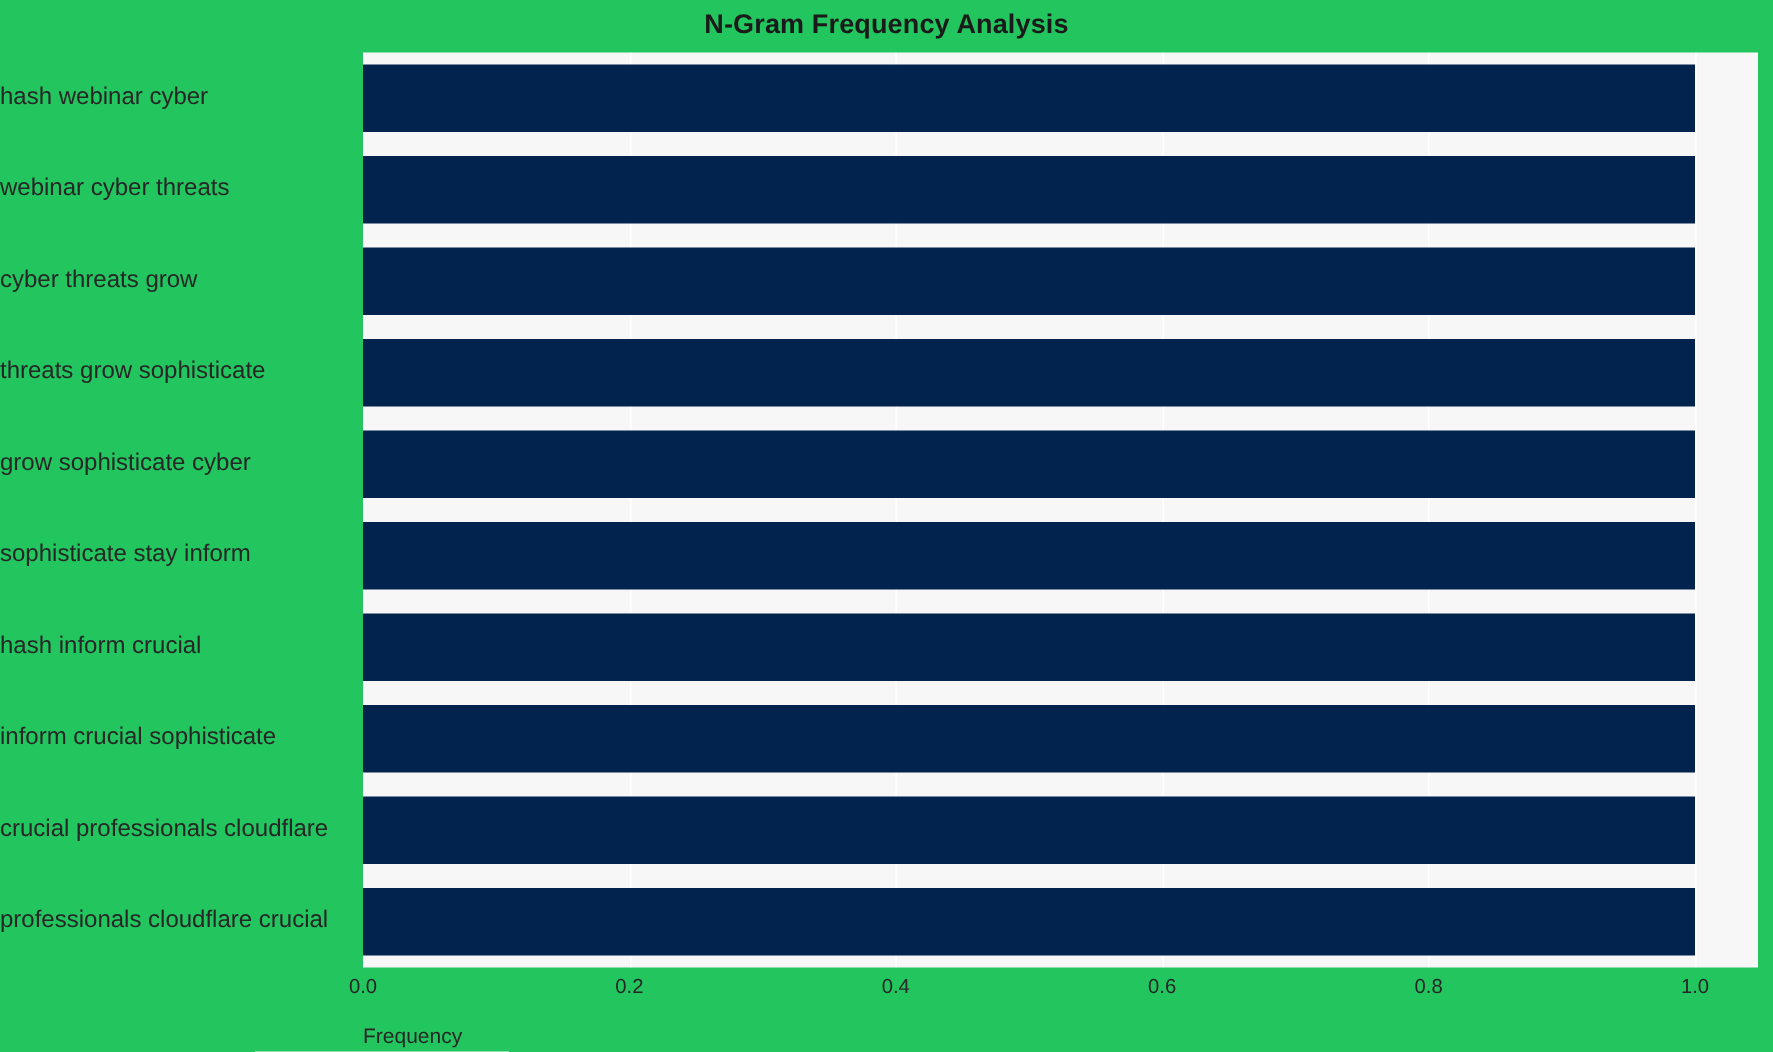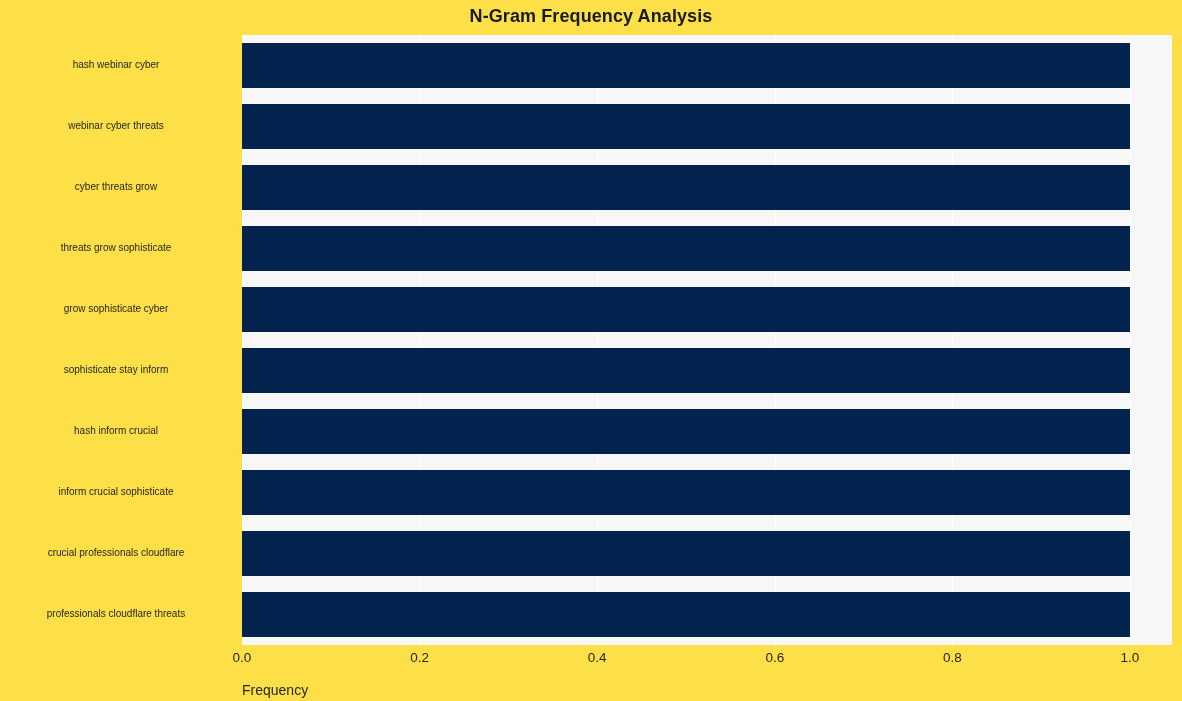--- a/index.html
+++ b/index.html
@@ -13,21 +13,21 @@
     height: 701px;
     font-family: "Liberation Sans", sans-serif;
     overflow: hidden;
     position: relative;
   }
 
   #figure {
     position: relative;
     width: 1182px;
     height: 701px;
-    background: #fde047;
+    background: #22c55e;
   }
 
   
   #chart-title {
     position: absolute;
     left: 0;
     top: 6px;
     width: 1182px;
     text-align: center;
     font-size: 18px;
@@ -68,22 +68,22 @@
     position: absolute;
     left: 0;
     top: 35px;
     width: 232px;
     height: 610px;
   }
   .y-tick-label {
     position: absolute;
     right: 0;
     width: 232px;
-    text-align: center;
-    font-size: 10px;
+    text-align: left;
+    font-size: 16px;
     color: #262626;
     white-space: nowrap;
     line-height: 14px;
   }
 
   
   #x-axis-labels {
     position: absolute;
     left: 0;
     top: 650px;
@@ -140,21 +140,21 @@
   <div id="y-axis-labels">
       <div class="y-tick-label" style="top: 23px;">hash webinar cyber</div>
       <div class="y-tick-label" style="top: 84px;">webinar cyber threats</div>
       <div class="y-tick-label" style="top: 145px;">cyber threats grow</div>
       <div class="y-tick-label" style="top: 206px;">threats grow sophisticate</div>
       <div class="y-tick-label" style="top: 267px;">grow sophisticate cyber</div>
       <div class="y-tick-label" style="top: 328px;">sophisticate stay inform</div>
       <div class="y-tick-label" style="top: 389px;">hash inform crucial</div>
       <div class="y-tick-label" style="top: 450px;">inform crucial sophisticate</div>
       <div class="y-tick-label" style="top: 511px;">crucial professionals cloudflare</div>
-      <div class="y-tick-label" style="top: 572px;">professionals cloudflare threats</div>
+      <div class="y-tick-label" style="top: 572px;">professionals cloudflare crucial</div>
     </div>
 
   <div id="x-axis-labels">
       <div class="x-tick-label" style="left: 242px;">0.0</div>
       <div class="x-tick-label" style="left: 419.6px;">0.2</div>
       <div class="x-tick-label" style="left: 597.2px;">0.4</div>
       <div class="x-tick-label" style="left: 774.8px;">0.6</div>
       <div class="x-tick-label" style="left: 952.4px;">0.8</div>
       <div class="x-tick-label" style="left: 1130px;">1.0</div>
     </div>

